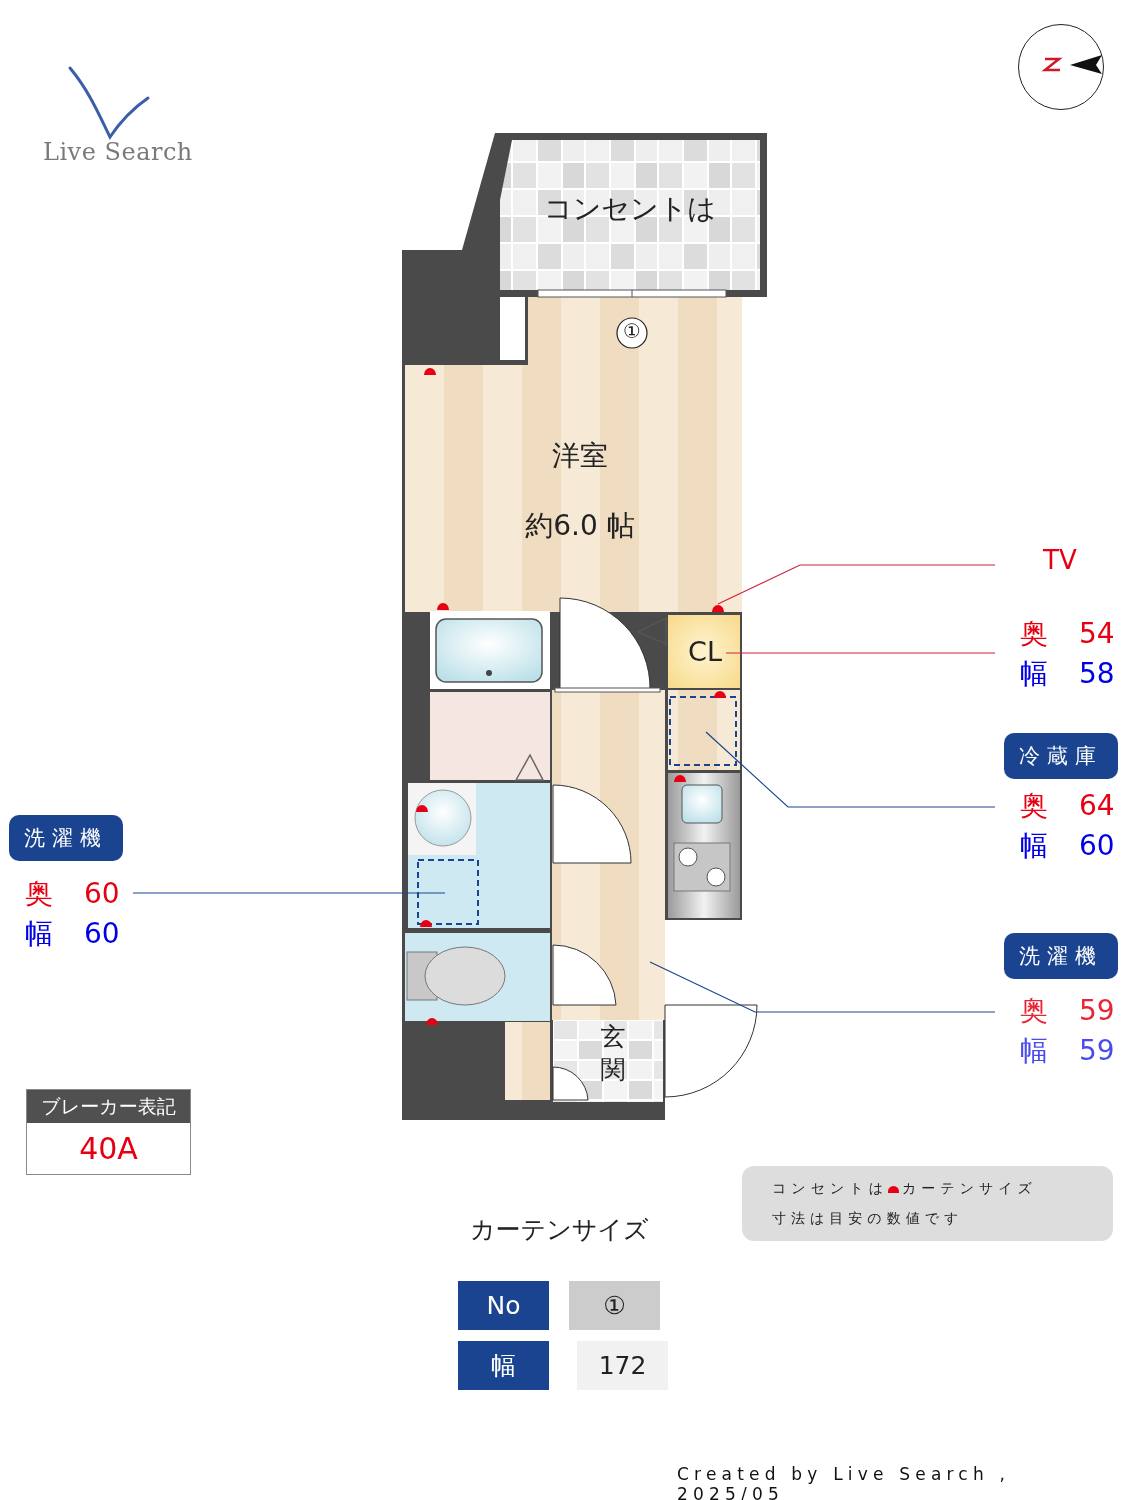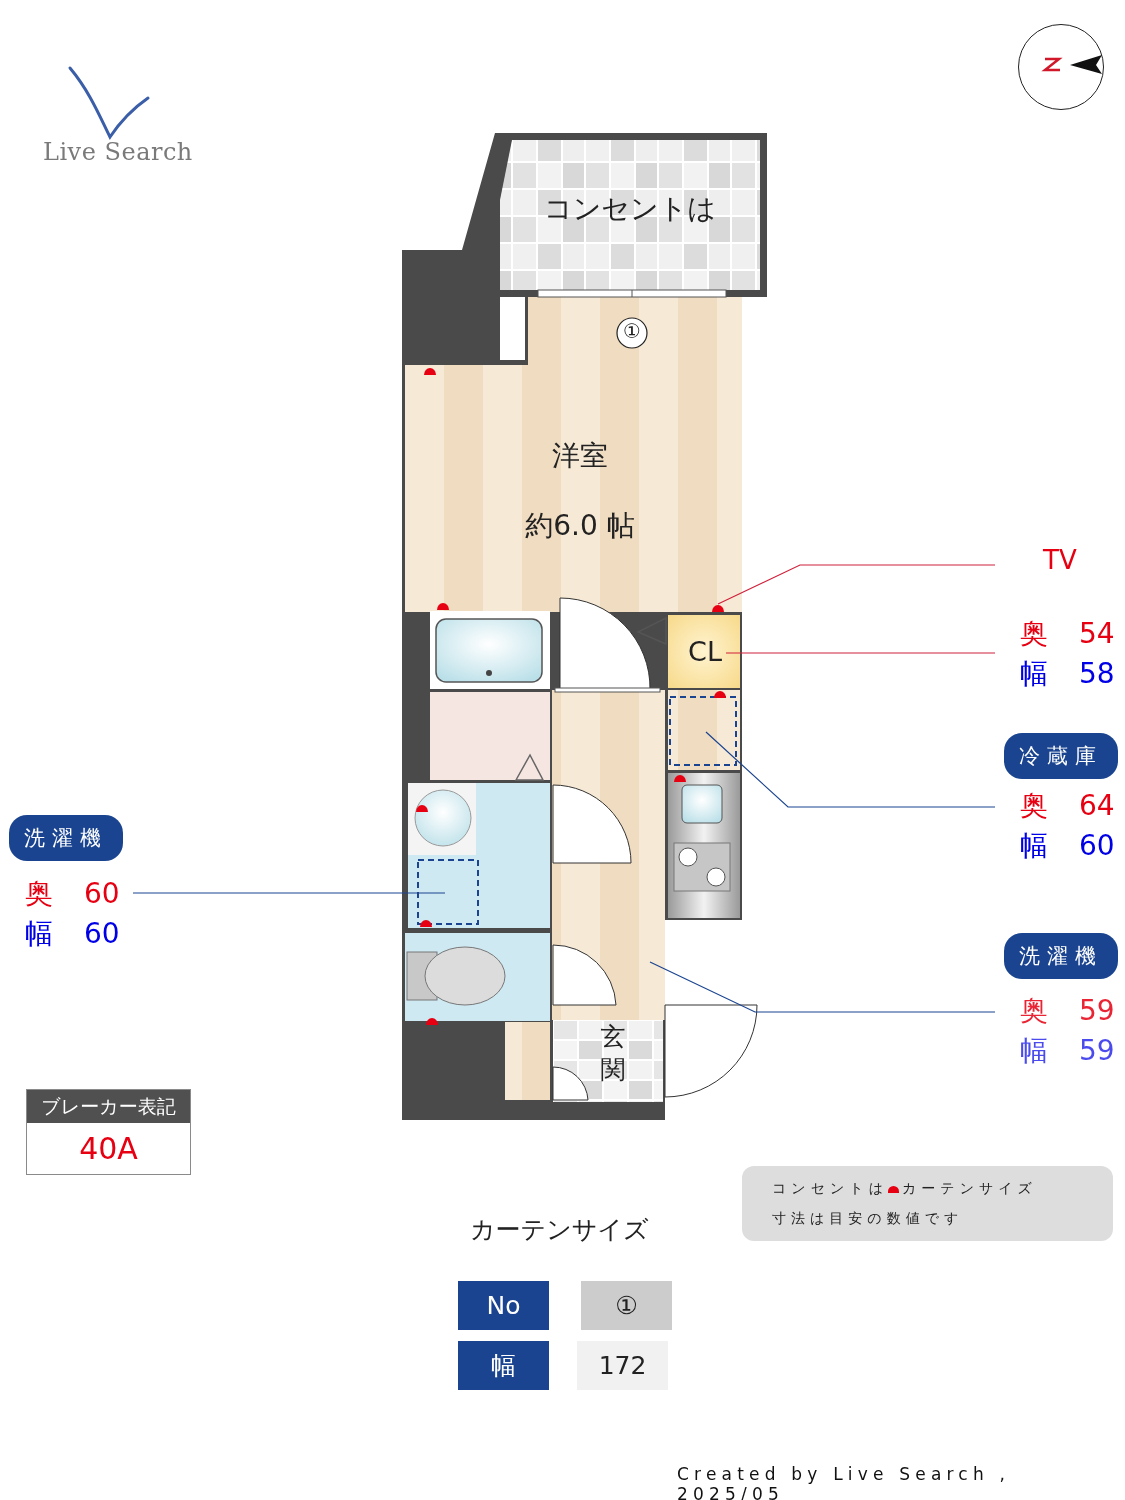--- a/index.html
+++ b/index.html
@@ -6,21 +6,21 @@
   body { width:1125px; height:1500px; position:relative; overflow:hidden; font-family:"DejaVu Sans", sans-serif; }
   .abs { position:absolute; }
   .logo-text { left:43px; top:138px; font-family:"DejaVu Serif", serif; font-size:24px; color:#7a7a7a; letter-spacing:0.5px; }
   .compass { left:1018px; top:24px; width:86px; height:86px; border:1.5px solid #222; border-radius:50%; box-sizing:border-box; }
   .plan { left:0; top:0; width:1125px; height:1130px; }
   .room-label { font-size:28px; color:#222; text-align:center; }
   .callout-title { font-size:26px; color:#e60012; }
   .dim-row { font-size:28px; }
   .dim-key-red, .dim-val-red { color:#e60012; }
   .dim-key-blue, .dim-val-blue { color:#0000e6; }
-  .badge { background:#1a4490; color:#fff; border-radius:18px; font-size:21px; letter-spacing:7px; text-align:center; line-height:46px; height:46px; }
+  .badge { background:#1a4490; color:#fff; border-radius:10px; font-size:21px; letter-spacing:7px; text-align:center; line-height:46px; height:46px; }
   .breaker { left:26px; top:1089px; width:163px; border:1px solid #8a8a8a; }
   .breaker-head { background:#505050; color:#fff; font-size:19px; text-align:center; height:33px; line-height:33px; }
   .breaker-val { background:#fff; color:#e60012; font-size:30px; text-align:center; height:51px; line-height:51px; }
   .note { left:742px; top:1166px; width:371px; height:75px; background:#dddddd; border-radius:12px; }
   .note-line { position:absolute; left:30px; font-size:14px; letter-spacing:5px; color:#222; }
   .curtain-title { left:470px; top:1213px; font-size:25px; color:#222; }
   .ctbl-key { background:#1a4490; color:#fff; font-size:25px; text-align:center; width:91px; height:49px; line-height:49px; }
   .ctbl-val { background:#f1f1f1; color:#222; font-size:25px; text-align:center; width:91px; height:49px; line-height:49px; }
   .ctbl-val.first { background:#cccccc; }
   .footer { left:677px; top:1464px; font-size:17px; letter-spacing:5.2px; color:#111; }
@@ -203,21 +203,21 @@
 
 <div class="abs note">
   <div class="note-line" style="top:14px;">
     <span>コンセントは</span><span style="display:inline-block;width:11px;height:7px;background:#e60012;border-radius:6px 6px 0 0;margin:0 3px 0 0;"></span><span>カーテンサイズ</span>
   </div>
   <div class="note-line" style="top:44px;">寸法は目安の数値です</div>
 </div>
 
 <div class="abs curtain-title">カーテンサイズ</div>
 <div class="abs" style="left:458px;top:1281px;">
-  <div style="display:flex;gap:32px;margin-bottom:11px;">
+  <div style="display:flex;gap:20px;margin-bottom:11px;">
     <div class="ctbl-key">No</div>
     <div class="ctbl-val first">①</div>
   </div>
   <div style="display:flex;gap:28px;margin-bottom:11px;">
     <div class="ctbl-key">幅</div>
     <div class="ctbl-val">172</div>
   </div>
 </div>
 
 <div class="abs footer">Created by Live Search , 2025/05</div>

